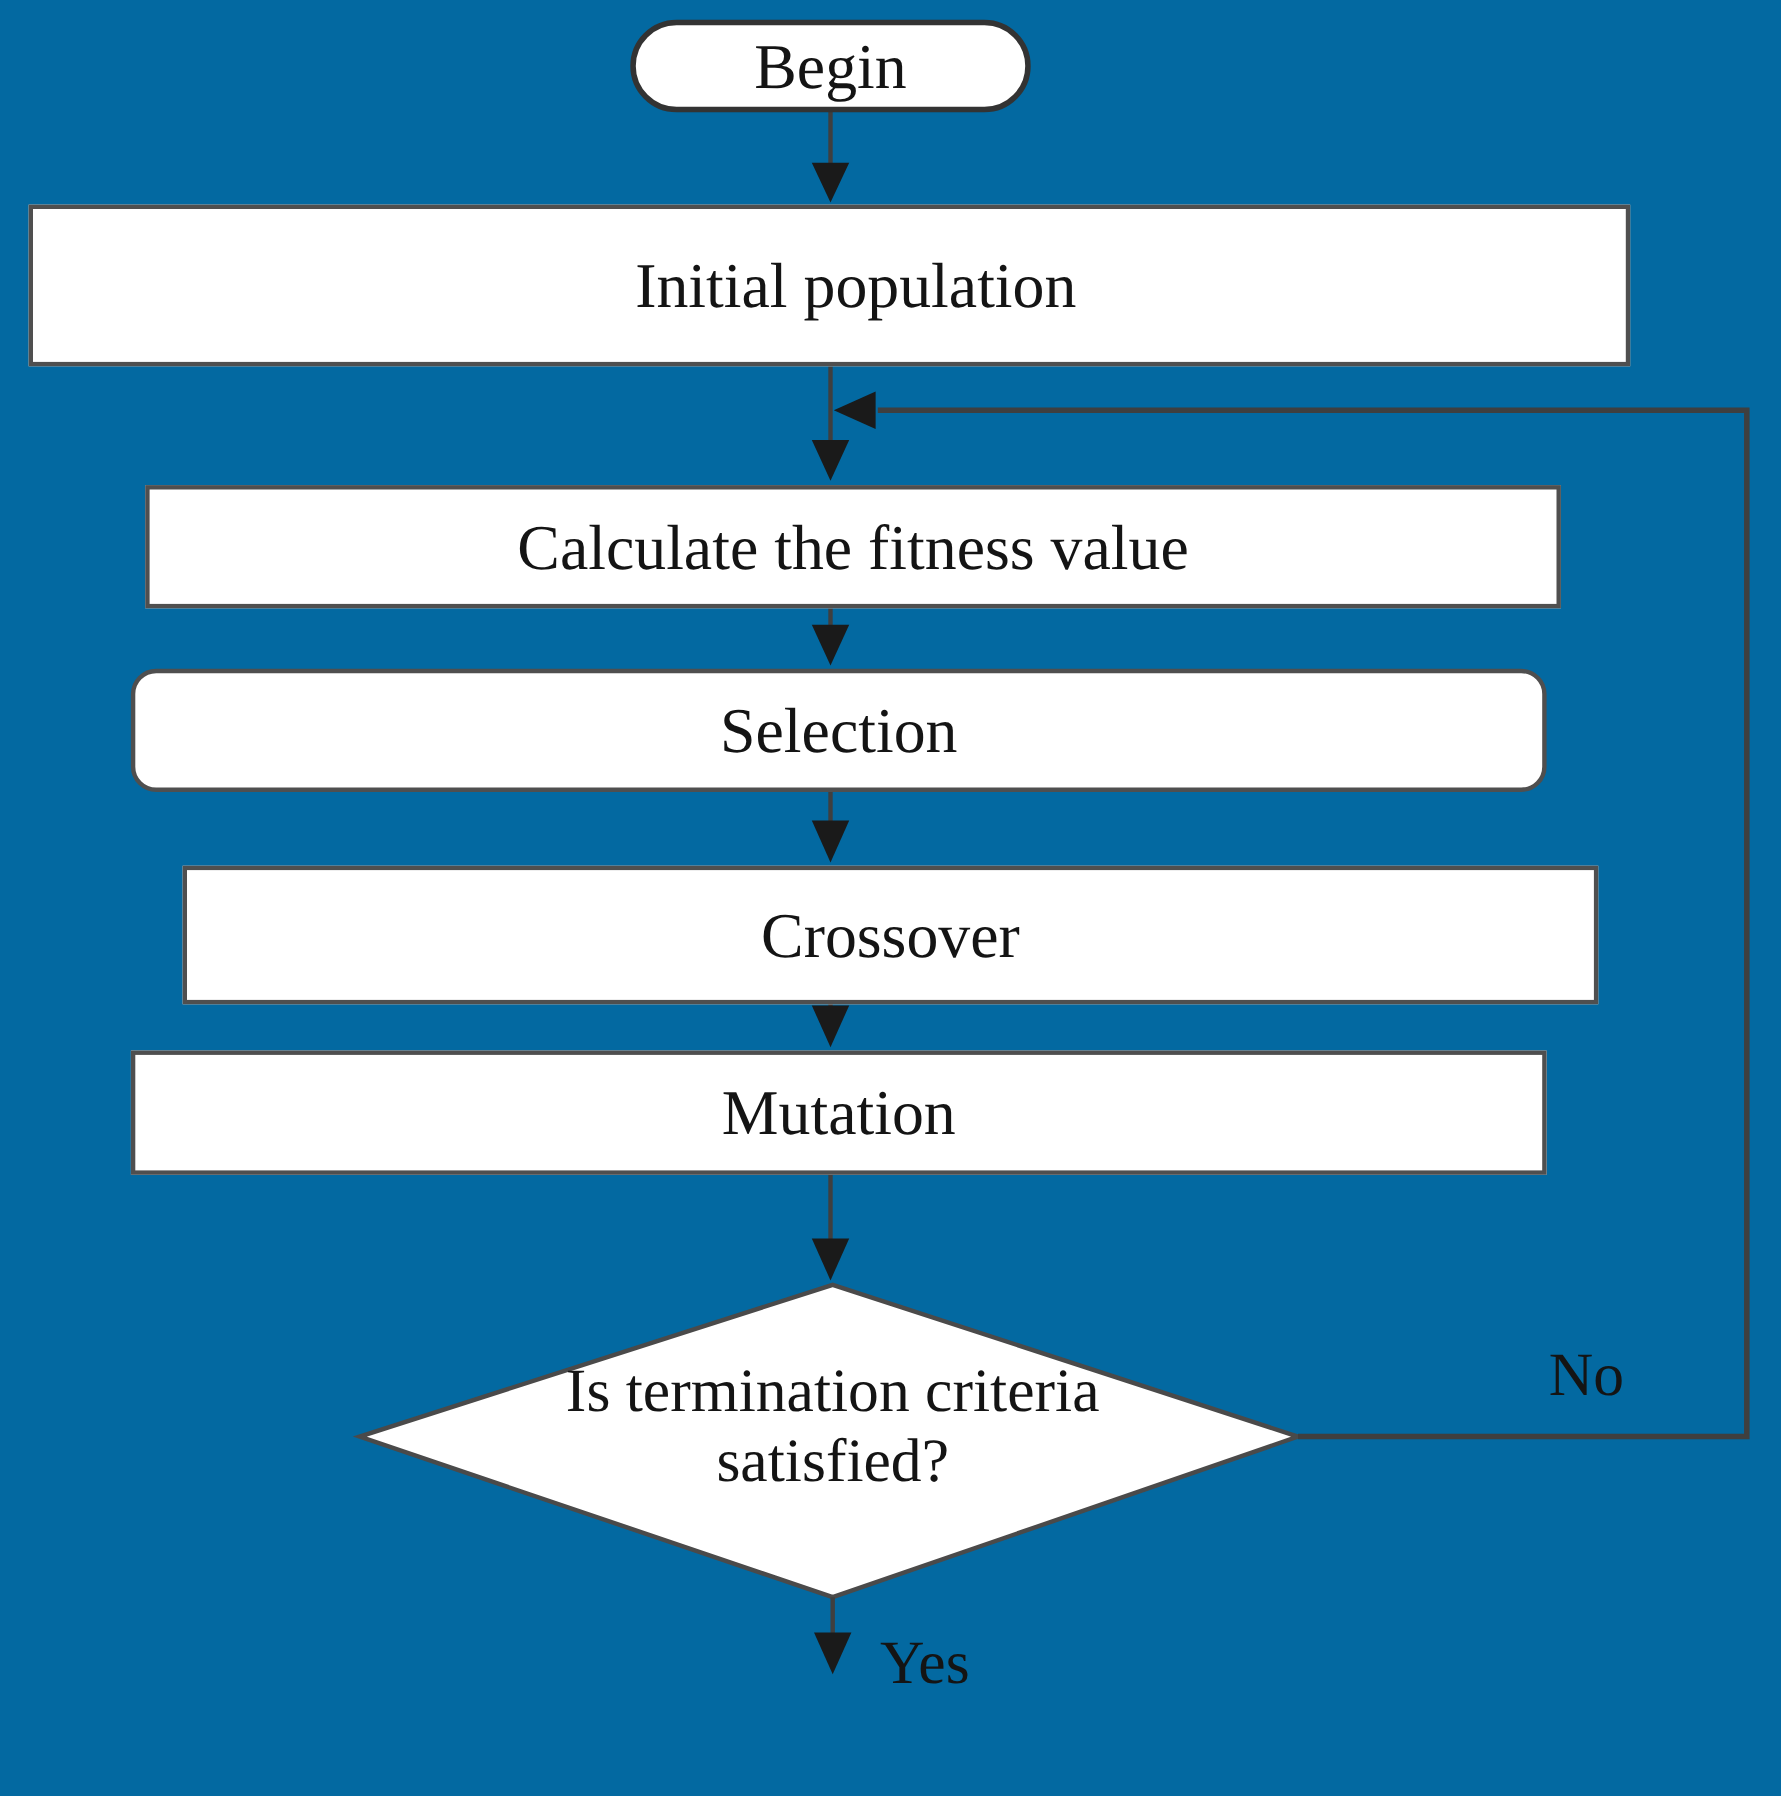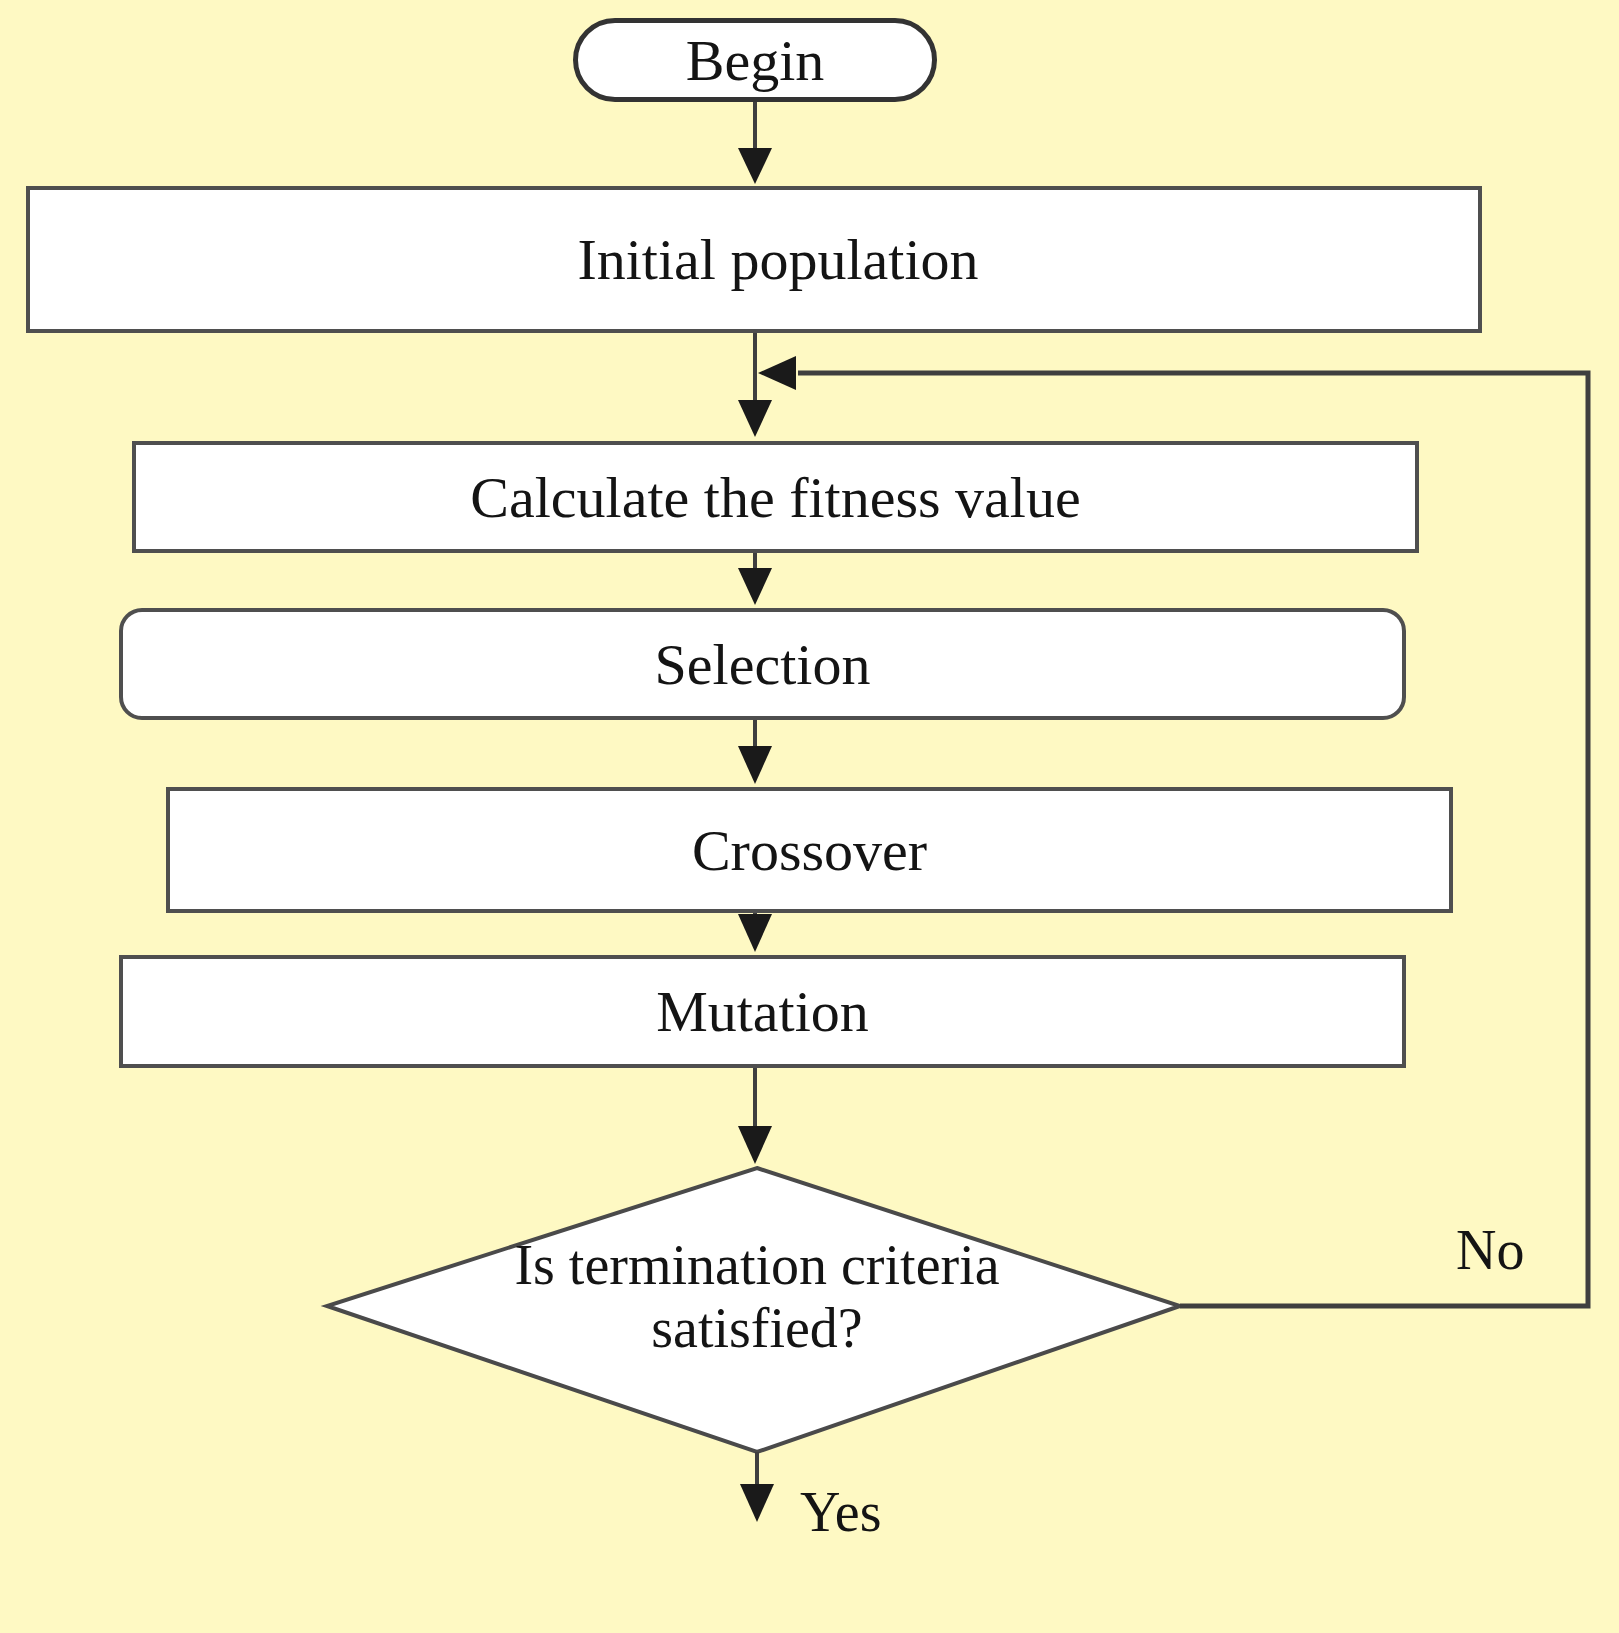--- a/index.html
+++ b/index.html
@@ -4,21 +4,21 @@
 <style>
   html, body {
     margin: 0;
     padding: 0;
     background: #ffffff;
   }
   #canvas {
     position: relative;
     width: 1619px;
     height: 1633px;
-    background: #fef9c3;
+    background: #0369a1;
     font-family: "Liberation Serif", "DejaVu Serif", serif;
     color: #141414;
     overflow: hidden;
   }
   #connectors {
     position: absolute;
     left: 0;
     top: 0;
     width: 1619px;
     height: 1633px;
@@ -63,21 +63,21 @@
     line-height: 1.12;
     z-index: 3;
   }
   .edge-label {
     position: absolute;
     font-size: 56px;
     z-index: 3;
     white-space: nowrap;
   }
   #label-yes { left: 800px;  top: 1480px; }
-  #label-no  { left: 1408px; top: 1218px; margin-left: 48px; }
+  #label-no  { left: 1408px; top: 1218px; }
 </style>
 </head>
 <body>
 
 <div id="canvas">
 
   <svg id="connectors" viewBox="0 0 1619 1633" xmlns="http://www.w3.org/2000/svg">
 
     <polygon points="757,1168 1180,1306 757,1452 327,1306" fill="#ffffff" stroke="#4a4a4a" stroke-width="4"></polygon>
 

